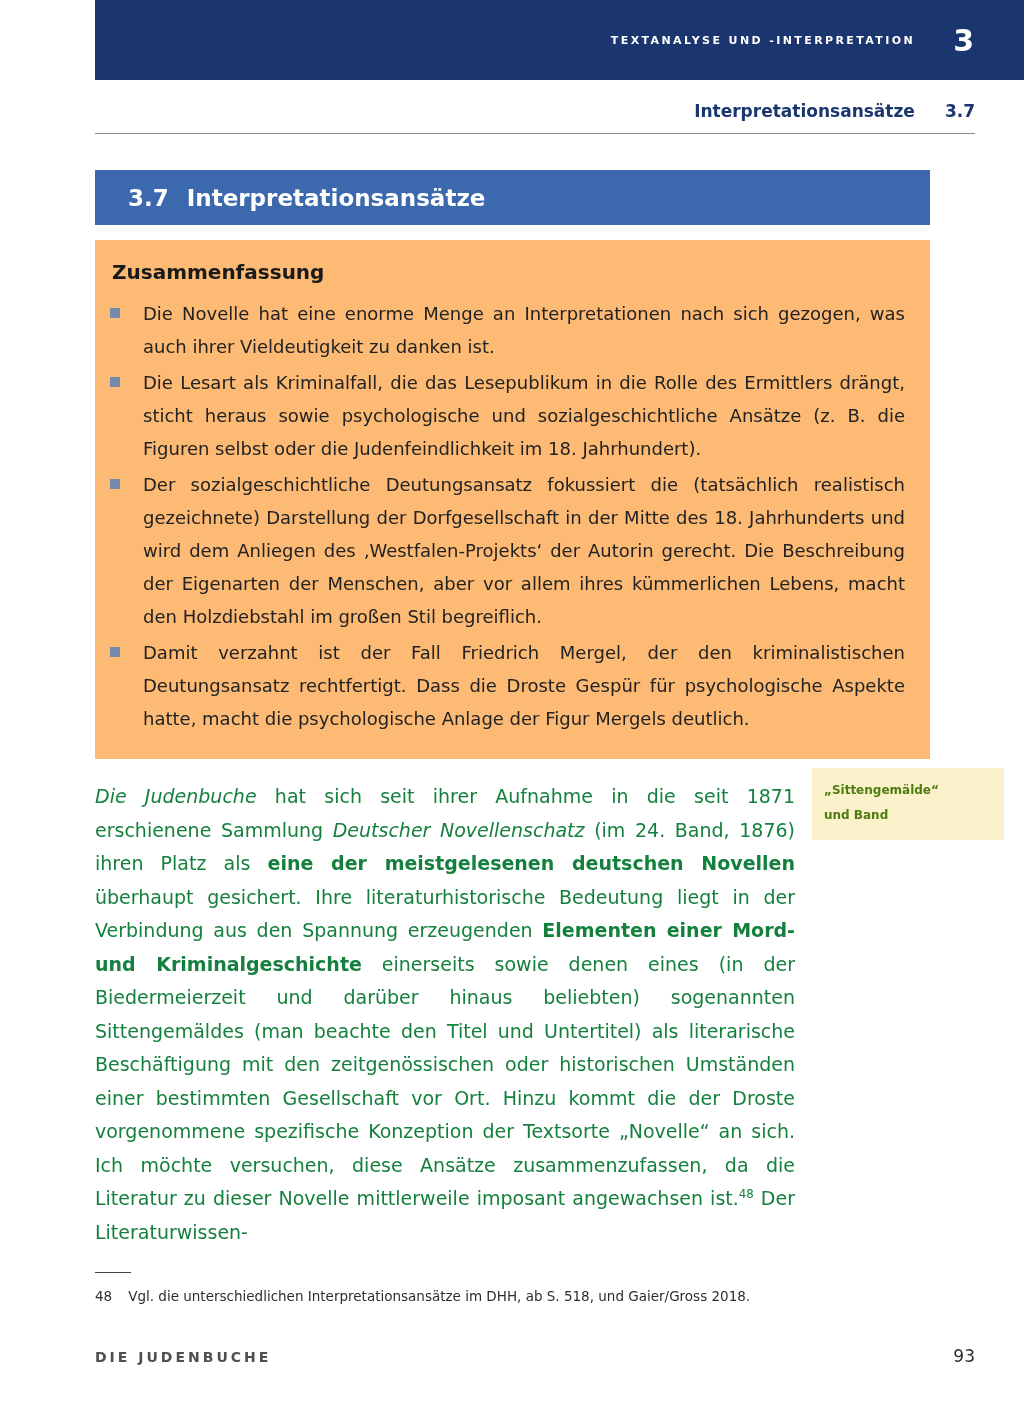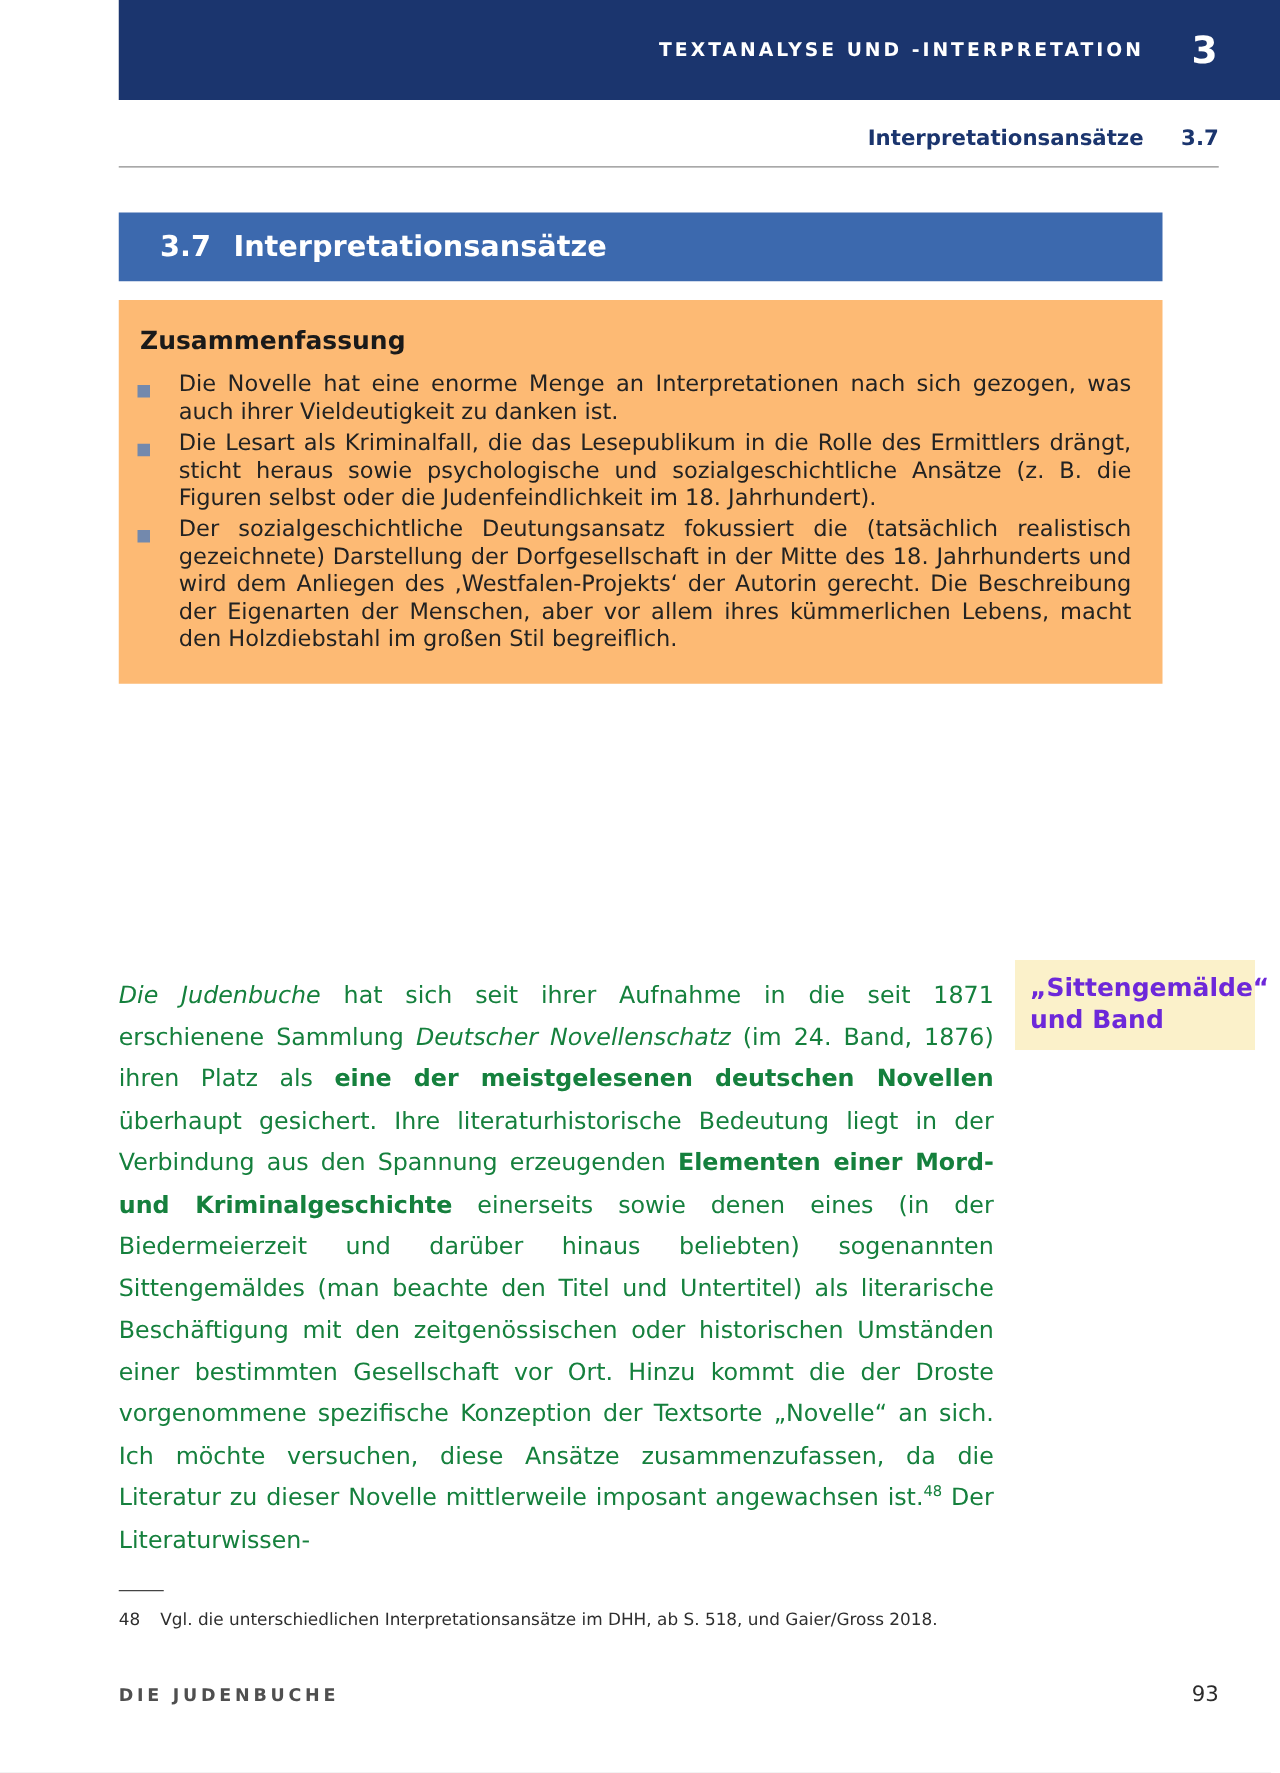--- a/index.html
+++ b/index.html
@@ -11,21 +11,21 @@
     color:#212121;
   }
 
   
   .topbar {
     position:absolute; top:0; left:95px; right:0; height:80px;
     background:#1b356e; color:#ffffff;
     display:flex; align-items:center; justify-content:flex-end; gap:38px;
     padding-right:50px;
   }
-  .topbar-title { font-size:15px; font-weight:bold; letter-spacing:2.4px; }
+  .topbar-title { font-size:11px; font-weight:bold; letter-spacing:2.4px; }
   .topbar-number { font-size:30px; font-weight:bold; }
 
   
   .running-head {
     position:absolute; top:101px; left:95px; right:49px;
     display:flex; justify-content:flex-end; gap:30px;
     font-size:17px; font-weight:bold; color:#1b356e;
   }
   .head-rule {
     position:absolute; top:133px; left:95px; right:49px;
@@ -42,42 +42,42 @@
 
   
   .summary-box {
     position:absolute; top:240px; left:95px; width:835px;
     background:#fdba74; padding:16px 25px 24px 15px;
   }
   .summary-title { font-size:20px; font-weight:bold; color:#1a1a1a; margin:4px 0 13px 2px; }
   .summary-list { list-style:none; }
   .summary-list li {
     position:relative; padding-left:33px; margin-top:3px;
-    font-size:18px; line-height:22px; text-align:justify; color:#222222;
+    font-size:18px; line-height:33px; text-align:justify; color:#222222;
   }
   .bullet-square {
     position:absolute; left:0; top:11px; width:10px; height:10px;
     background:#7389ad; display:inline-block;
   }
 
   
   .body-text {
     position:absolute; top:780px; left:95px; width:700px;
     font-size:19px; line-height:33.5px; text-align:justify;
     hyphens:auto; -webkit-hyphens:auto; color:#15803d;
   }
   .run-italic { font-style:italic; }
   .run-bold { font-weight:bold; }
   sup.run-sup { font-size:0.62em; line-height:0; vertical-align:super; }
 
   
   .margin-note {
     position:absolute; top:768px; left:812px; width:192px;
     background:#fbf1ca; padding:10px 12px 12px 12px;
-    font-size:20px; font-weight:bold; line-height:25px; color:#6d28d9;
+    font-size:12px; font-weight:bold; line-height:25px; color:#4d7c0f;
   }
 
   
   .footnote-sep {
     position:absolute; top:1272px; left:95px; width:36px;
     border-top:1.5px solid #444444;
   }
   .footnote {
     position:absolute; top:1288px; left:95px; right:49px;
     display:flex; gap:16px; font-size:13.5px; color:#2e2e2e;
@@ -120,20 +120,24 @@
         <span>Die Novelle hat eine enorme Menge an Interpretationen nach sich gezogen, was auch ihrer Vieldeutigkeit zu danken ist.</span>
       </li>
       <li>
         <span class="bullet-square"></span>
         <span>Die Lesart als Kriminalfall, die das Lesepublikum in die Rolle des Ermittlers drängt, sticht heraus sowie psychologische und sozialgeschichtliche Ansätze (z. B. die Figuren selbst oder die Judenfeindlichkeit im 18. Jahrhundert).</span>
       </li>
       <li>
         <span class="bullet-square"></span>
         <span>Der sozialgeschichtliche Deutungsansatz fokussiert die (tatsächlich realistisch gezeichnete) Darstellung der Dorfgesellschaft in der Mitte des 18. Jahrhunderts und wird dem Anliegen des ‚Westfalen-Projekts‘ der Autorin gerecht. Die Beschreibung der Eigenarten der Menschen, aber vor allem ihres kümmerlichen Lebens, macht den Holzdiebstahl im großen Stil begreiflich.</span>
       </li>
+      <li>
+        <span class="bullet-square"></span>
+        <span>Damit verzahnt ist der Fall Friedrich Mergel, der den kriminalistischen Deutungsansatz rechtfertigt. Dass die Droste Gespür für psychologische Aspekte hatte, macht die psychologische Anlage der Figur Mergels deutlich.</span>
+      </li>
     </ul>
   </section>
 
   <p class="body-text"><span class="run-italic">Die Judenbuche</span><span class="run-normal"> hat sich seit ihrer Aufnahme in die seit 1871 erschienene Sammlung </span><span class="run-italic">Deutscher Novellenschatz</span><span class="run-normal"> (im 24. Band, 1876) ihren Platz als </span><span class="run-bold">eine der meistgelesenen deutschen Novellen</span><span class="run-normal"> überhaupt gesichert. Ihre literaturhistorische Bedeutung liegt in der Verbindung aus den Spannung erzeugenden </span><span class="run-bold">Elementen einer Mord- und Kriminalgeschichte</span><span class="run-normal"> einerseits sowie denen eines (in der Biedermeierzeit und darüber hinaus beliebten) sogenannten Sittengemäldes (man beachte den Titel und Untertitel) als literarische Beschäftigung mit den zeitgenössischen oder historischen Umständen einer bestimmten Gesellschaft vor Ort. Hinzu kommt die der Droste vorgenommene spezifische Konzeption der Textsorte „Novelle“ an sich. Ich möchte versuchen, diese Ansätze zusammenzufassen, da die Literatur zu dieser Novelle mittlerweile imposant angewachsen ist.</span><sup class="run-sup">48</sup><span class="run-normal"> Der Literaturwissen-</span></p>
 
   <aside class="margin-note">
     <div>„Sittengemälde“</div>
     <div>und Band</div>
   </aside>
 

